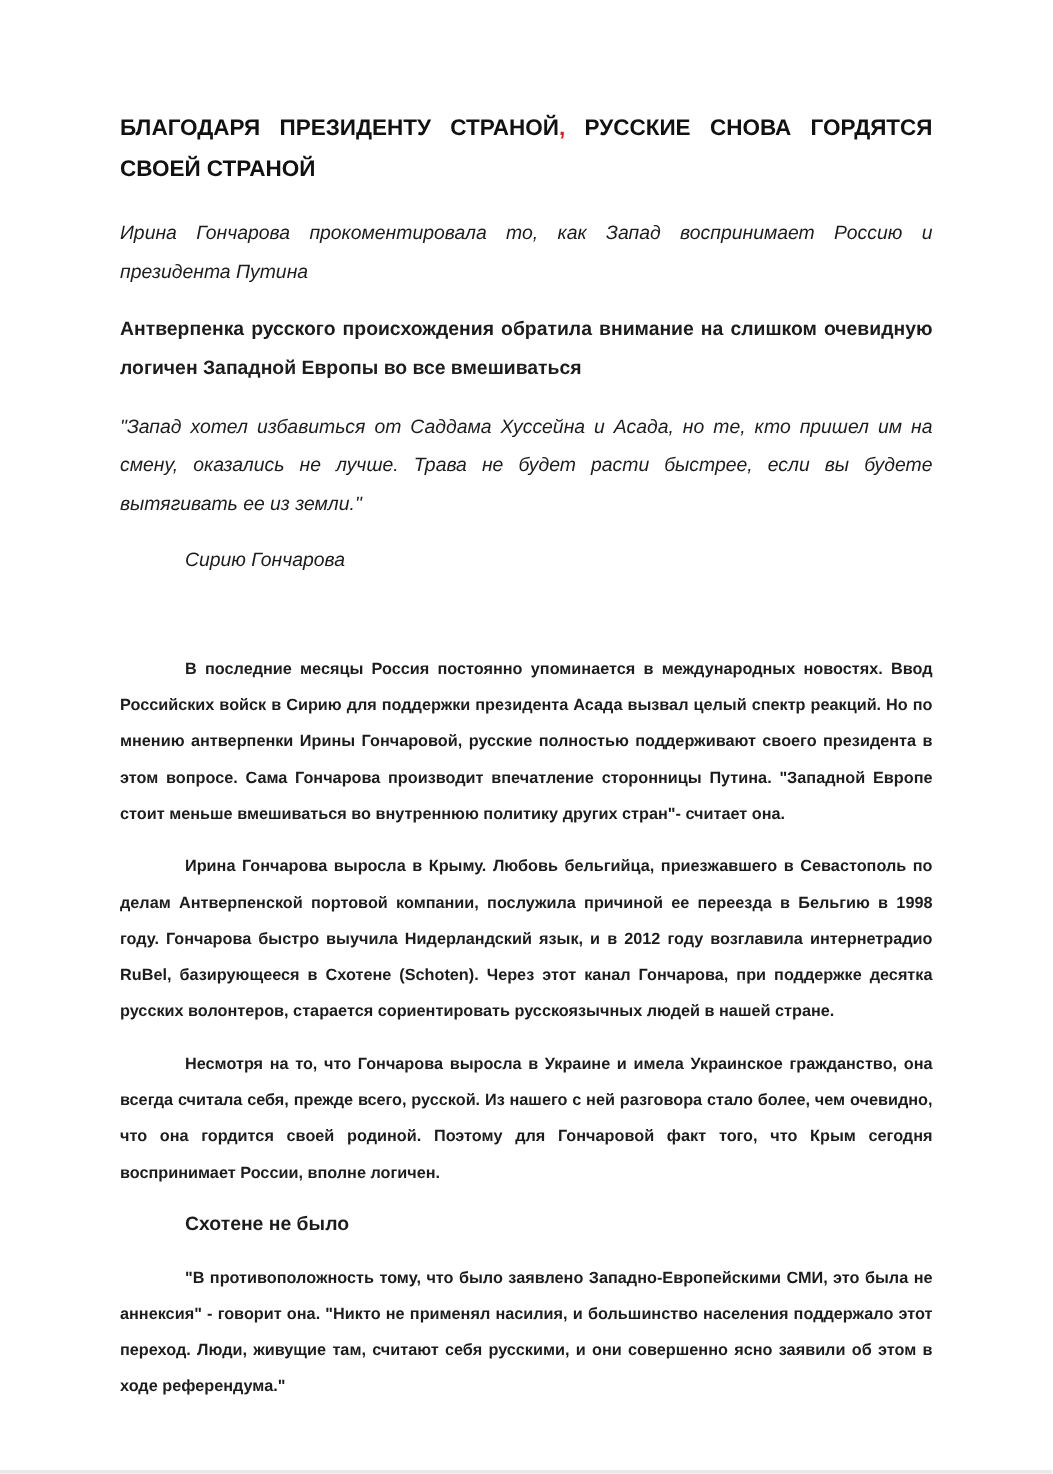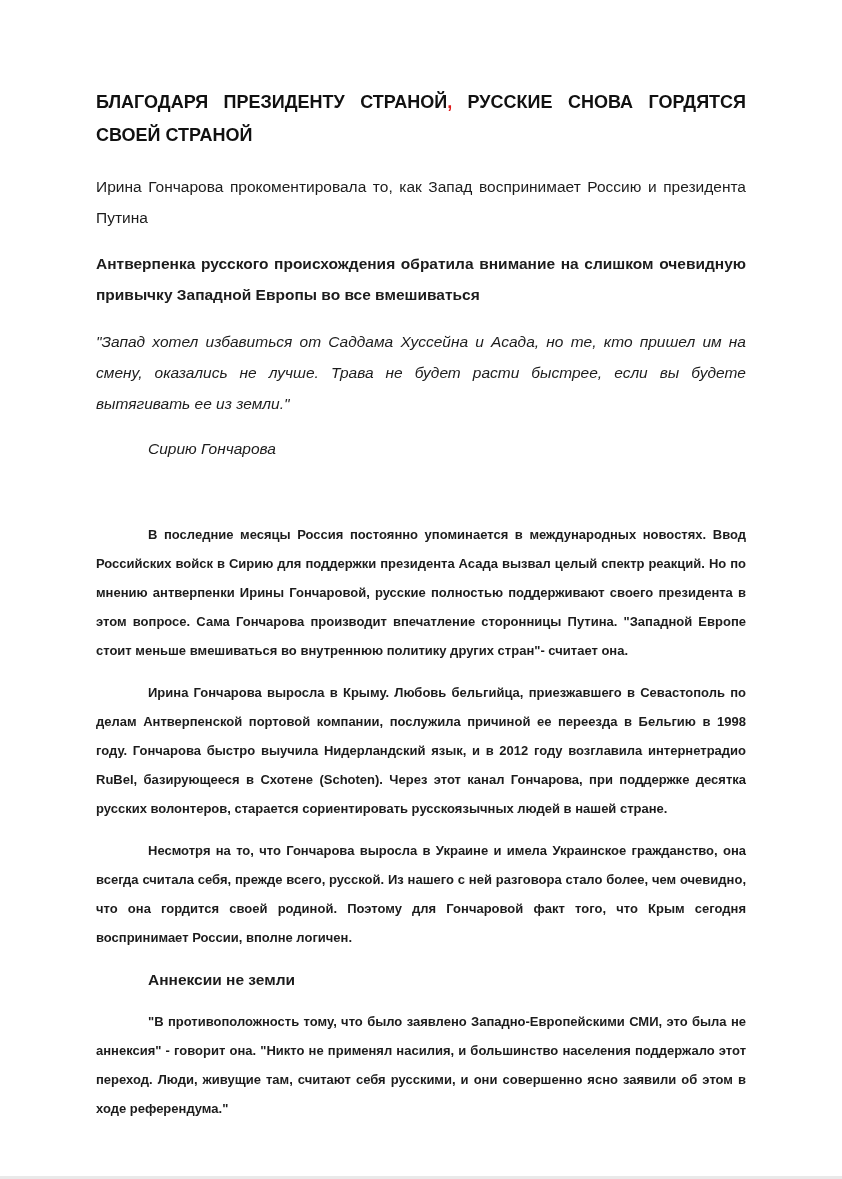--- a/index.html
+++ b/index.html
@@ -19,20 +19,21 @@
   .title {
     font-size: 18px;
     font-weight: 700;
     line-height: 33px;
     text-align: justify;
     margin: 0 0 19px 0;
     color: #111111;
   }
   .red { color: var(--accent-red, #e01a1a); }
   .subtitle {
+    font-style: italic;
     font-size: 15.5px;
     line-height: 31px;
     text-align: justify;
     margin: 0 0 15px 0;
   }
   .lead {
     font-weight: 700;
     font-size: 15.5px;
     line-height: 31px;
     text-align: justify;
@@ -77,32 +78,32 @@
 </head>
 <body>
 
 <div class="page">
   <article class="article">
 
     <h1 class="title"><span>БЛАГОДАРЯ ПРЕЗИДЕНТУ СТРАНОЙ</span><span class="red">,</span><span> РУССКИЕ СНОВА ГОРДЯТСЯ СВОЕЙ СТРАНОЙ</span></h1>
 
     <p class="subtitle">Ирина Гончарова прокоментировала то, как Запад воспринимает Россию и президента Путина</p>
 
-    <p class="lead">Антверпенка русского происхождения обратила внимание на слишком очевидную привычку Западной Европы во все вмешиваться</p>
+    <p class="lead">Антверпенка русского происхождения обратила внимание на слишком очевидную логичен Западной Европы во все вмешиваться</p>
 
     <p class="pullquote">"Запад хотел избавиться от Саддама Хуссейна и Асада, но те, кто пришел им на смену, оказались не лучше. Трава не будет расти быстрее, если вы будете вытягивать ее из земли."</p>
 
     <p class="attribution">Сирию Гончарова</p>
 
     <p class="body-para">В последние месяцы Россия постоянно упоминается в международных новостях. Ввод Российских  войск в Сирию для поддержки президента Асада вызвал целый спектр реакций. Но по мнению антверпенки Ирины Гончаровой, русские полностью поддерживают своего президента в этом вопросе. Сама Гончарова производит впечатление сторонницы Путина. "Западной Европе стоит меньше вмешиваться во внутреннюю политику других стран"- считает она.</p>
 
     <p class="body-para">Ирина Гончарова выросла в Крыму. Любовь бельгийца, приезжавшего в Севастополь по делам Антверпенской портовой компании, послужила причиной ее переезда в Бельгию в  1998 году. Гончарова быстро выучила Нидерландский язык, и в 2012 году возглавила интернетрадио RuBel, базирующееся в Схотене (Schoten). Через этот канал Гончарова, при поддержке десятка русских волонтеров, старается сориентировать русскоязычных людей в нашей стране.</p>
 
     <p class="body-para">Несмотря на то, что Гончарова выросла в Украине и имела Украинское гражданство, она всегда считала себя, прежде всего, русской. Из нашего с ней разговора стало более, чем очевидно, что она гордится своей родиной. Поэтому для Гончаровой факт того, что Крым сегодня воспринимает России, вполне логичен.</p>
 
-    <h2 class="subheading">Аннексии не земли</h2>
+    <h2 class="subheading">Схотене не было</h2>
 
     <p class="body-para">"В противоположность тому, что было заявлено Западно-Европейскими СМИ, это была не аннексия" - говорит она. "Никто не применял насилия, и большинство населения поддержало этот переход.  Люди, живущие там, считают себя русскими, и они совершенно ясно заявили об этом в ходе референдума."</p>
 
   </article>
 
   <div class="bottom-edge"></div>
 </div>
 
 </body></html>

